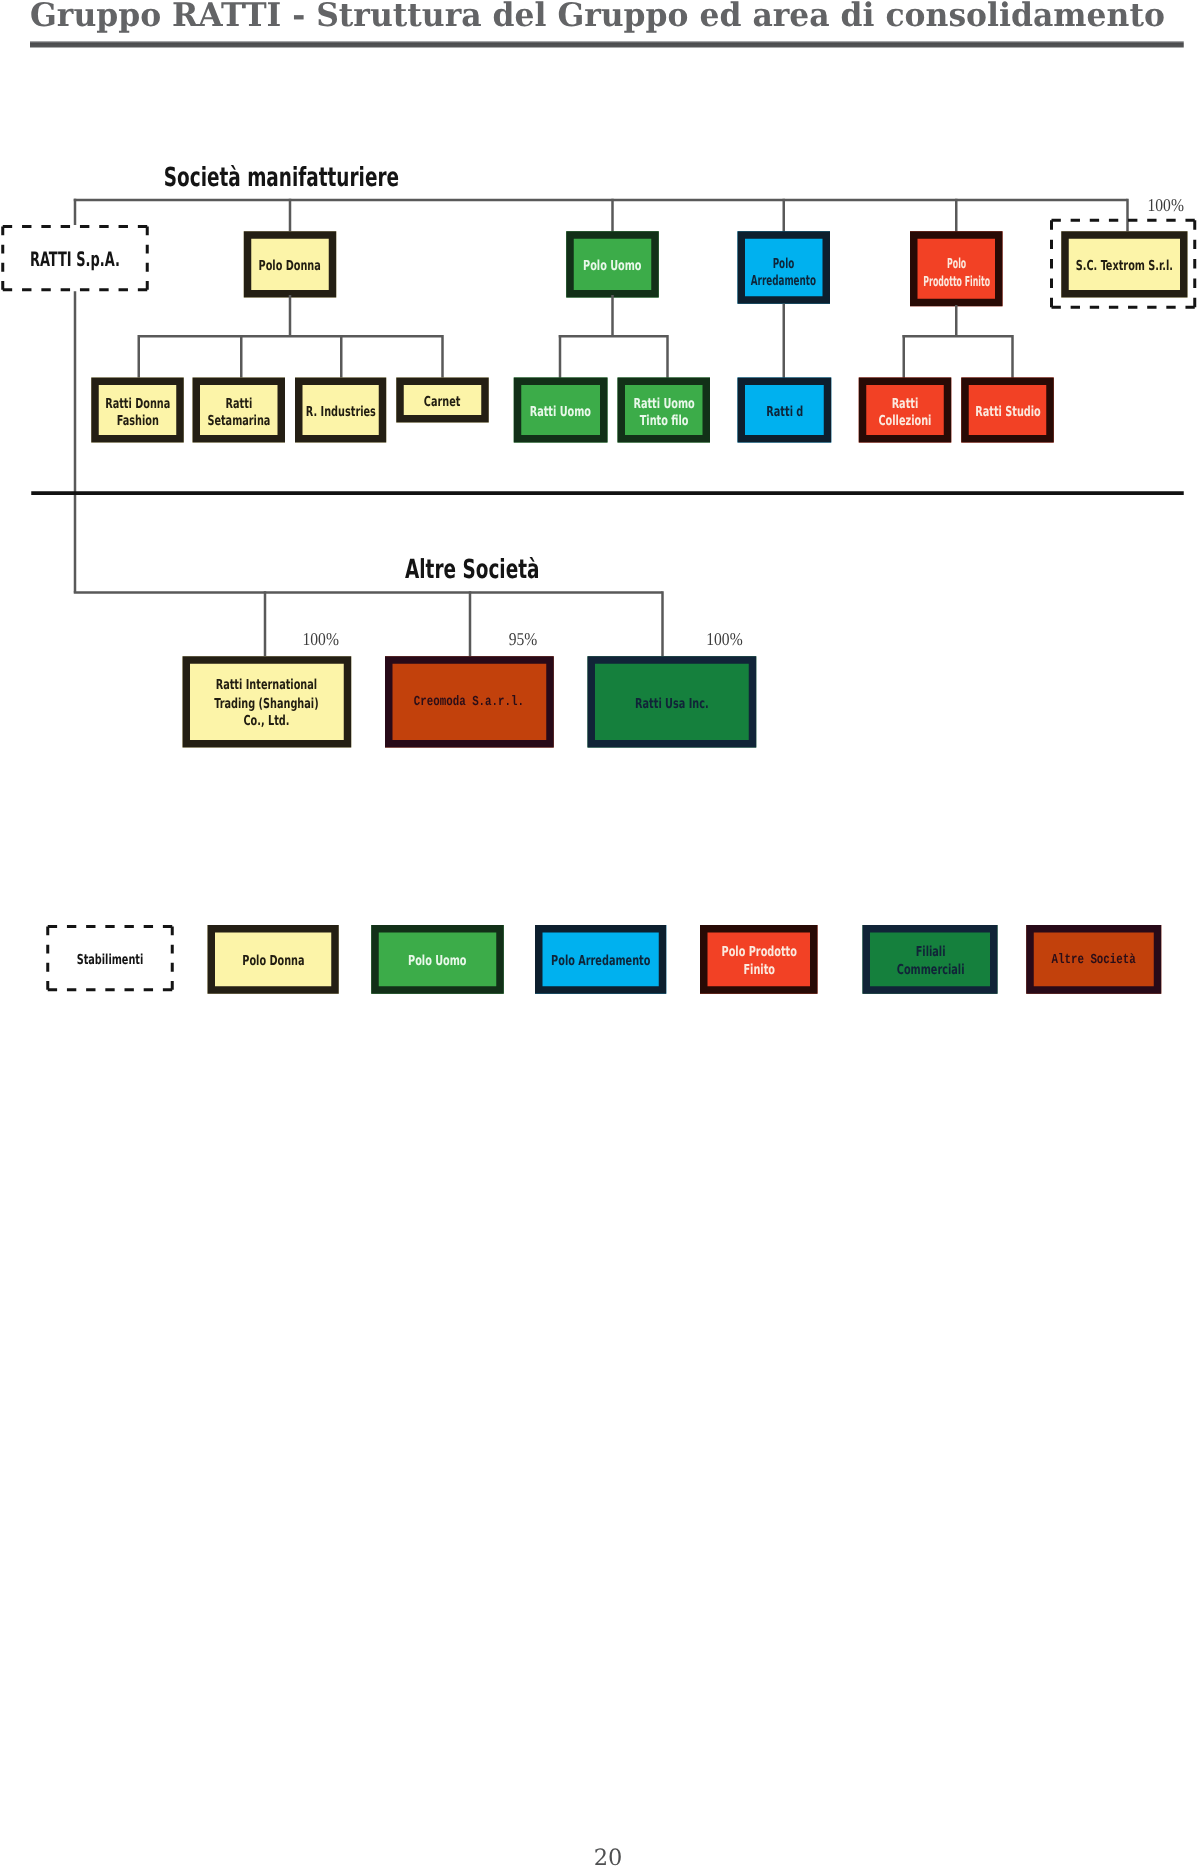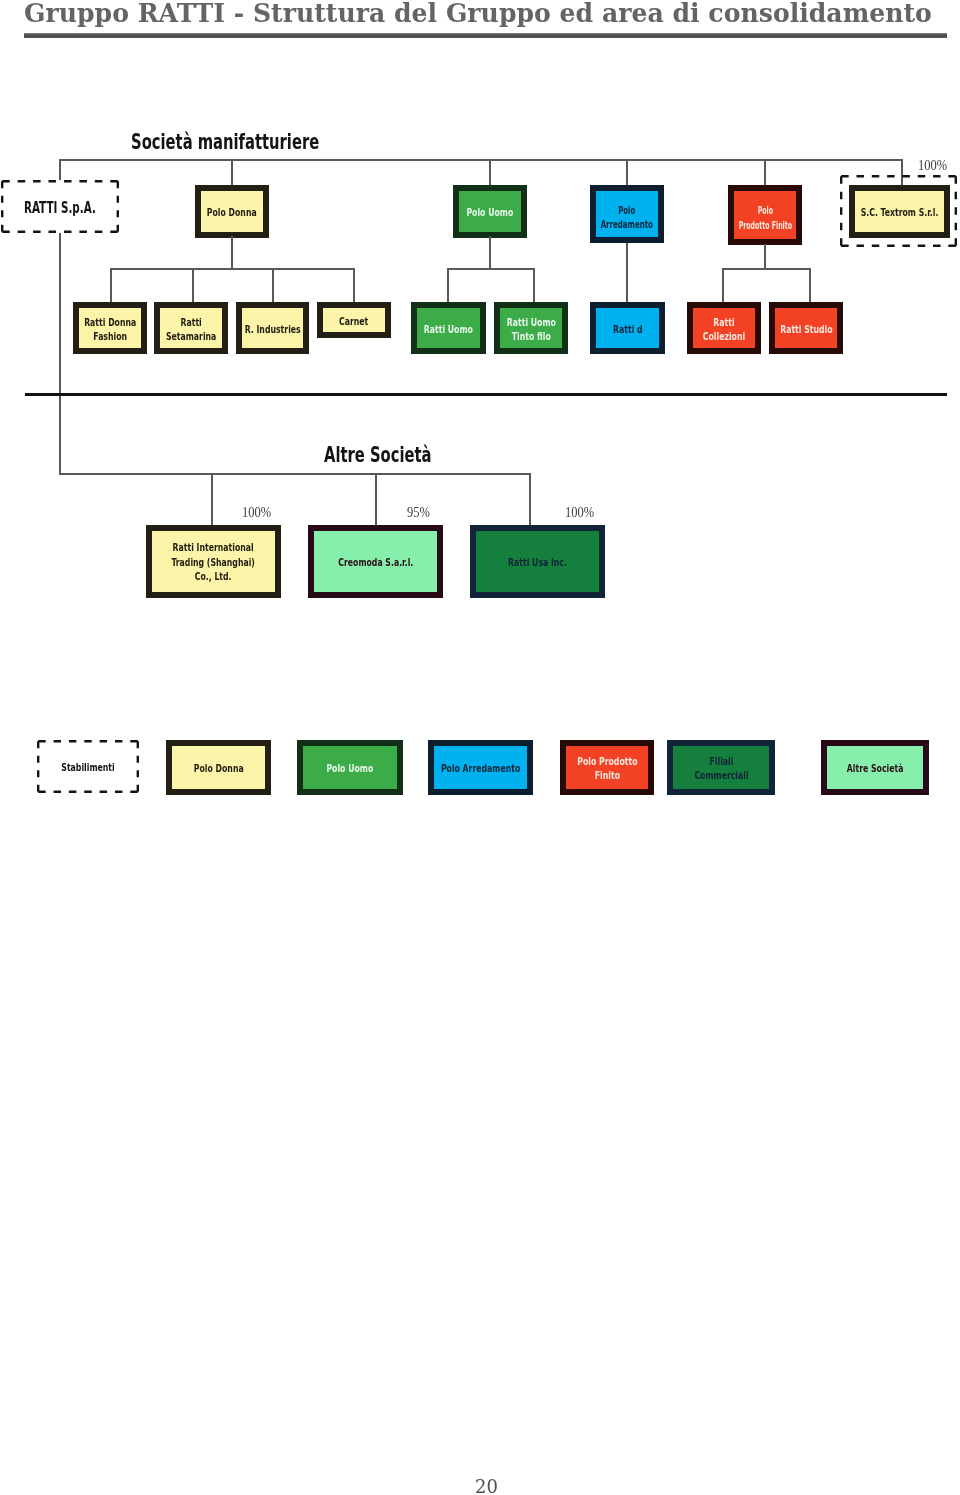--- a/index.html
+++ b/index.html
@@ -36,21 +36,21 @@
   .dash>svg line,.dashplain>svg line{stroke:#141414;stroke-width:2.4;}
   .dash span{display:block;transform:scaleX(var(--sx,0.785));white-space:nowrap;}
   
   .dashplain{position:absolute;box-sizing:border-box;background:transparent;}
 
   
   .c-yellow{background:#fcf4a8;border-color:#241f14;color:#211d11;}
   .c-green {background:#3cac49;border-color:#123018;color:#e9f8ea;}
   .c-blue  {background:#00b1ef;border-color:#0d1f2e;color:#0e2539;}
   .c-red   {background:#f24125;border-color:#280a05;color:#fbe9de;}
-  .c-pink  {background:#86efac;border-color:#280a18;color:#2a0e18;}
+  .c-pink  {background:#c2410c;border-color:#280a18;color:#2a0e18;font-family:Liberation Mono, monospace;}
   .c-ltblue{background:#15803d;border-color:#112438;color:#112438;}
 
   
   .ln{position:absolute;background:#595959;}
   .rule-thick{position:absolute;background:#111;}
 
   .pct{position:absolute;font-family:"Liberation Serif","DejaVu Serif",serif;
        font-size:14.5px;line-height:14.5px;color:#3d3d3d;white-space:nowrap;
        transform:scaleX(0.86);transform-origin:left top;}
   .pageno{position:absolute;font-family:"DejaVu Serif","Liberation Serif",serif;
@@ -219,21 +219,21 @@
     </div>
   <div class="node c-blue" style="left:428px;top:740px;width:105px;height:55px;">
       <span>Polo Arredamento</span>
     </div>
   <div class="node c-red" style="left:560px;top:740px;width:94px;height:55px;">
       <span>
         <div>Polo Prodotto</div>
         <div>Finito</div>
       </span>
     </div>
-  <div class="node c-ltblue" style="left:667px;top:740px;width:108px;height:55px;justify-content:center;">
+  <div class="node c-ltblue" style="left:690px;top:740px;width:108px;height:55px;justify-content:center;">
       <span>
         <div>Filiali</div>
         <div>Commerciali</div>
       </span>
     </div>
   <div class="node c-pink" style="left:821px;top:740px;width:108px;height:55px;">
       <span>Altre Società</span>
     </div>
 
   <div class="pageno" style="left:475px;top:1478px;">20</div>

